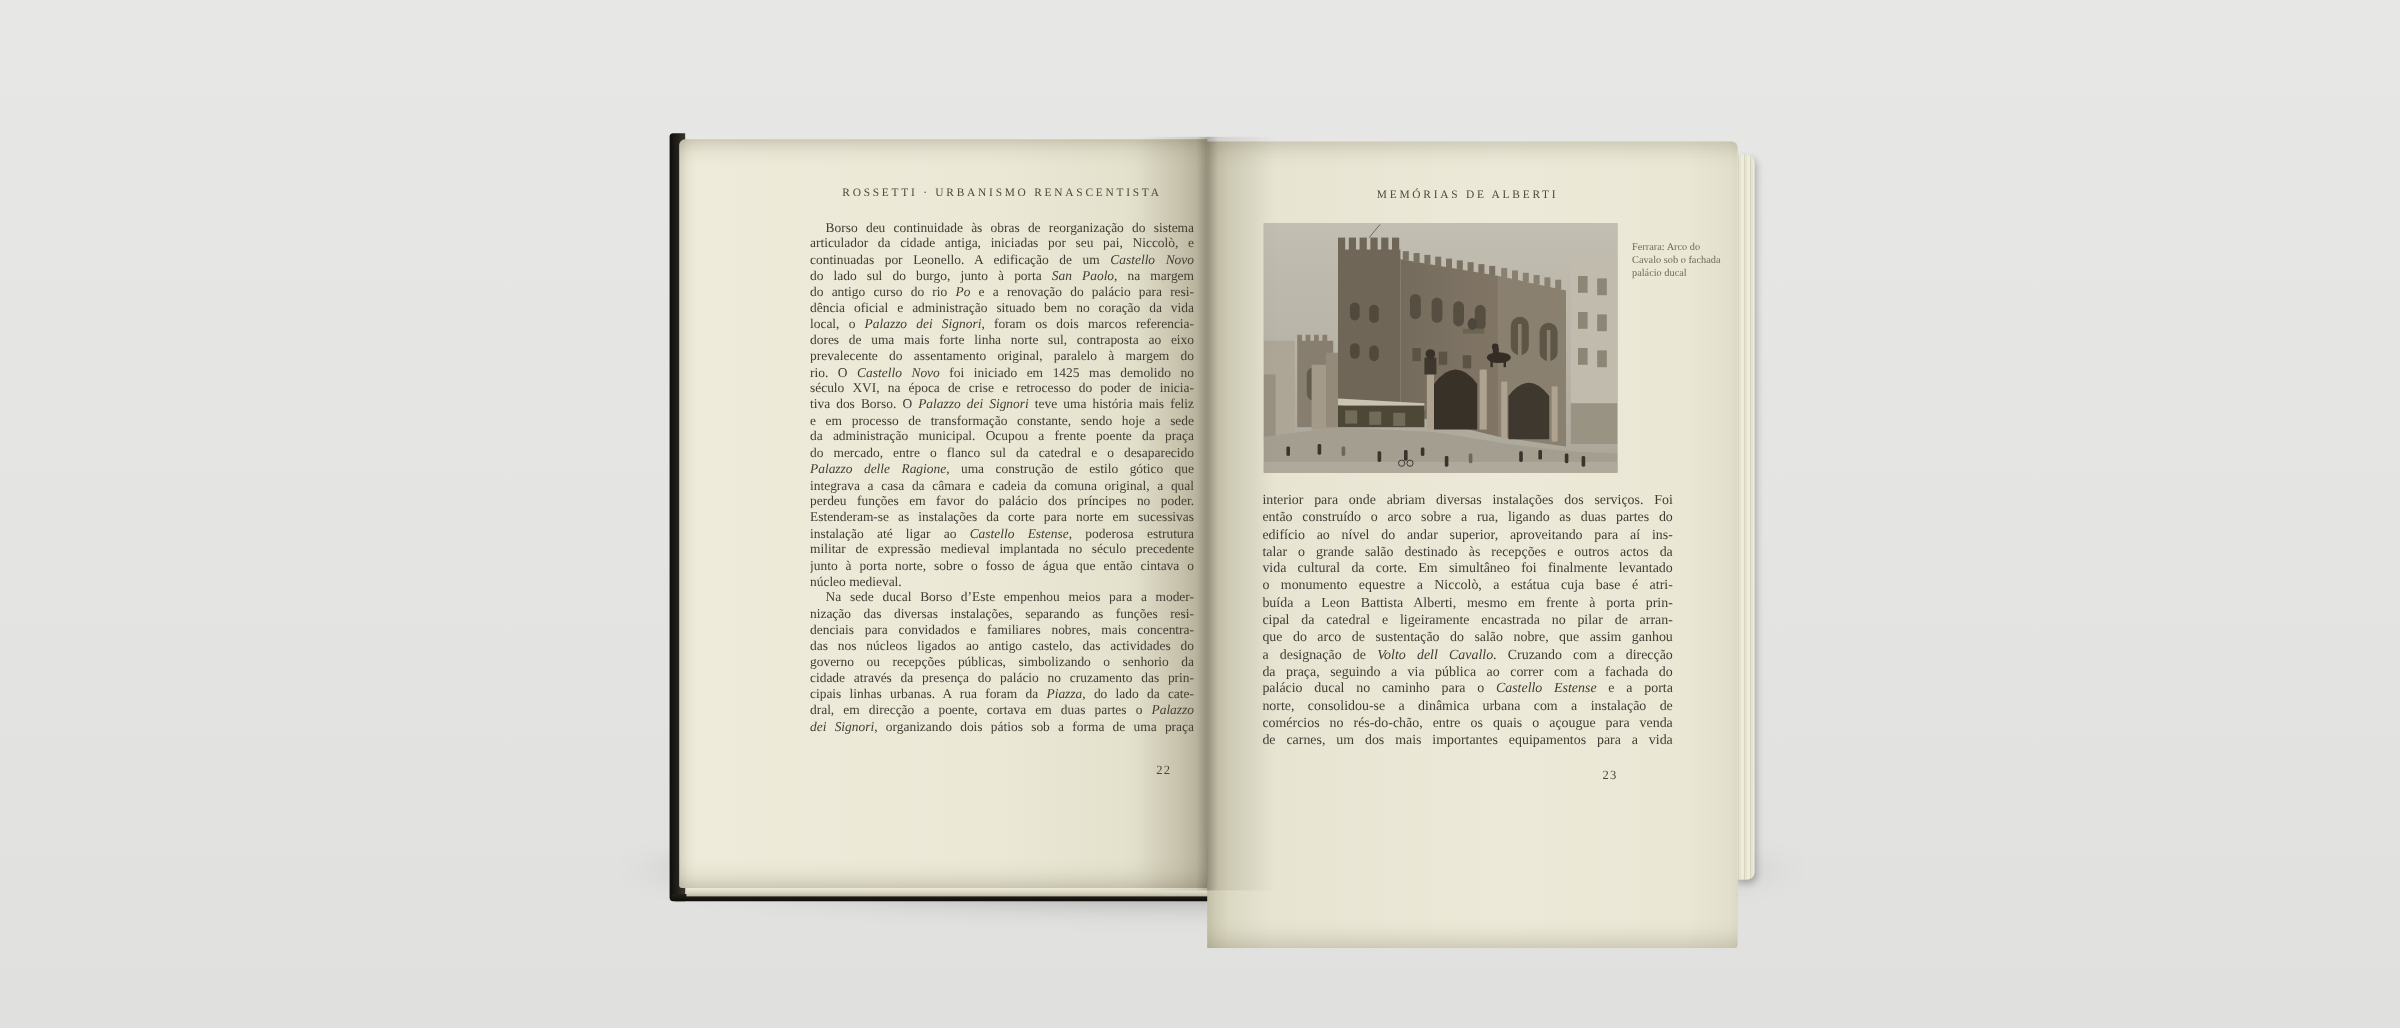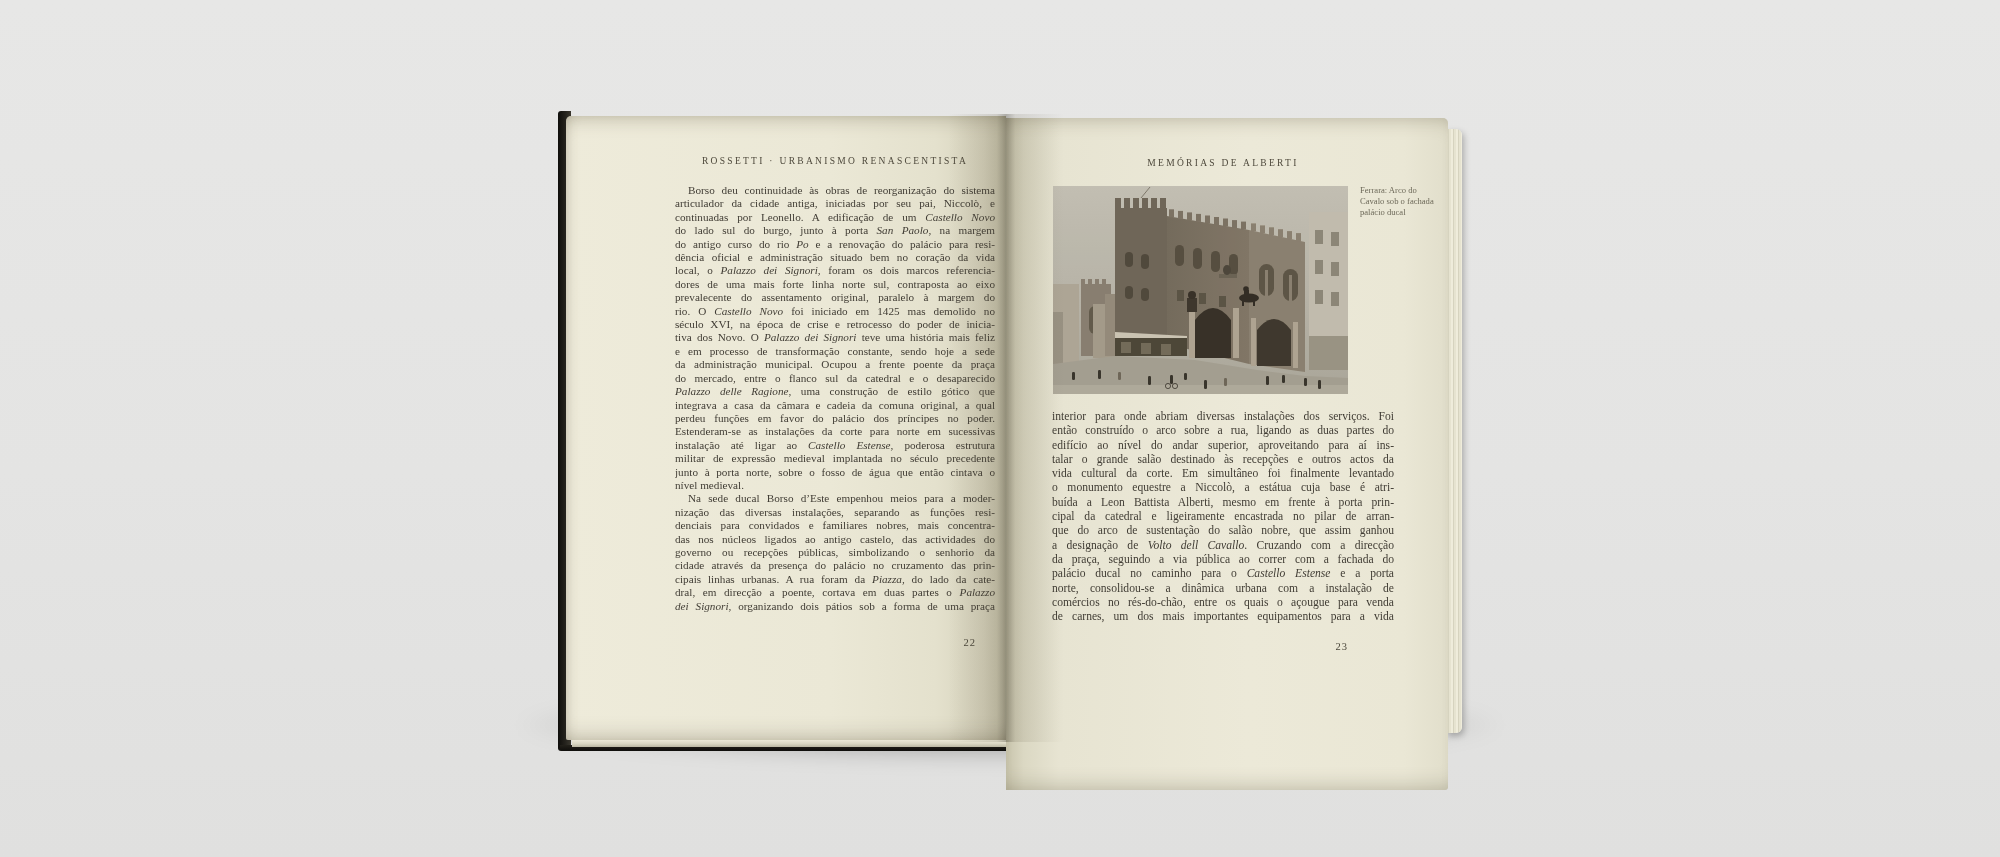--- a/index.html
+++ b/index.html
@@ -87,21 +87,21 @@
   .page.left  .page-number{left:109px;width:320px;top:521px;transform:translateX(-19px);}
   .page.right .page-number{left:46px;width:342px;top:523px;transform:translateX(-46px);}
 
   
   .photo{
     position:absolute;left:47px;top:68px;width:295px;height:208px;overflow:hidden;
     background:#b8b5aa;
   }
   .photo svg{display:block;width:295px;height:208px;}
   .photo-caption{
-    position:absolute;left:354px;top:67px;width:86px;
+    position:absolute;left:354px;top:82px;width:86px;
     font-size:8.6px;line-height:10.8px;color:#6d6959;
   }
 </style>
 </head>
 <body>
 
 <div id="stage">
 
   <div class="book-shadow"></div>
   <div class="cover-edge-left"></div>
@@ -116,32 +116,32 @@
         <div class="tline"><span>articulador da cidade antiga, iniciadas por seu pai, Niccolò, e</span></div>
         <div class="tline"><span>continuadas por Leonello. A edificação de um </span><span class="it">Castello Novo</span></div>
         <div class="tline"><span>do lado sul do burgo, junto à porta </span><span class="it">San Paolo</span><span>, na margem</span></div>
         <div class="tline"><span>do antigo curso do rio </span><span class="it">Po</span><span> e a renovação do palácio para resi-</span></div>
         <div class="tline"><span>dência oficial e administração situado bem no coração da vida</span></div>
         <div class="tline"><span>local, o </span><span class="it">Palazzo dei Signori</span><span>, foram os dois marcos referencia-</span></div>
         <div class="tline"><span>dores de uma mais forte linha norte sul, contraposta ao eixo</span></div>
         <div class="tline"><span>prevalecente do assentamento original, paralelo à margem do</span></div>
         <div class="tline"><span>rio. O </span><span class="it">Castello Novo</span><span> foi iniciado em 1425 mas demolido no</span></div>
         <div class="tline"><span>século XVI, na época de crise e retrocesso do poder de inicia-</span></div>
-        <div class="tline"><span>tiva dos Novo. O </span><span class="it">Palazzo dei Signori</span><span> teve uma história mais feliz</span></div>
+        <div class="tline"><span>tiva dos Borso. O </span><span class="it">Palazzo dei Signori</span><span> teve uma história mais feliz</span></div>
         <div class="tline"><span>e em processo de transformação constante, sendo hoje a sede</span></div>
         <div class="tline"><span>da administração municipal. Ocupou a frente poente da praça</span></div>
         <div class="tline"><span>do mercado, entre o flanco sul da catedral e o desaparecido</span></div>
         <div class="tline"><span class="it">Palazzo delle Ragione</span><span>, uma construção de estilo gótico que</span></div>
         <div class="tline"><span>integrava a casa da câmara e cadeia da comuna original, a qual</span></div>
         <div class="tline"><span>perdeu funções em favor do palácio dos príncipes no poder.</span></div>
         <div class="tline"><span>Estenderam-se as instalações da corte para norte em sucessivas</span></div>
         <div class="tline"><span>instalação até ligar ao </span><span class="it">Castello Estense</span><span>, poderosa estrutura</span></div>
         <div class="tline"><span>militar de expressão medieval implantada no século precedente</span></div>
         <div class="tline"><span>junto à porta norte, sobre o fosso de água que então cintava o</span></div>
-        <div class="tline lastline"><span>nível medieval.</span></div>
+        <div class="tline lastline"><span>núcleo medieval.</span></div>
         <div class="tline indent"><span>Na sede ducal Borso d’Este empenhou meios para a moder-</span></div>
         <div class="tline"><span>nização das diversas instalações, separando as funções resi-</span></div>
         <div class="tline"><span>denciais para convidados e familiares nobres, mais concentra-</span></div>
         <div class="tline"><span>das nos núcleos ligados ao antigo castelo, das actividades do</span></div>
         <div class="tline"><span>governo ou recepções públicas, simbolizando o senhorio da</span></div>
         <div class="tline"><span>cidade através da presença do palácio no cruzamento das prin-</span></div>
         <div class="tline"><span>cipais linhas urbanas. A rua foram da </span><span class="it">Piazza</span><span>, do lado da cate-</span></div>
         <div class="tline"><span>dral, em direcção a poente, cortava em duas partes o </span><span class="it">Palazzo</span></div>
         <div class="tline"><span class="it">dei Signori</span><span>, organizando dois pátios sob a forma de uma praça</span></div>
       </div>

